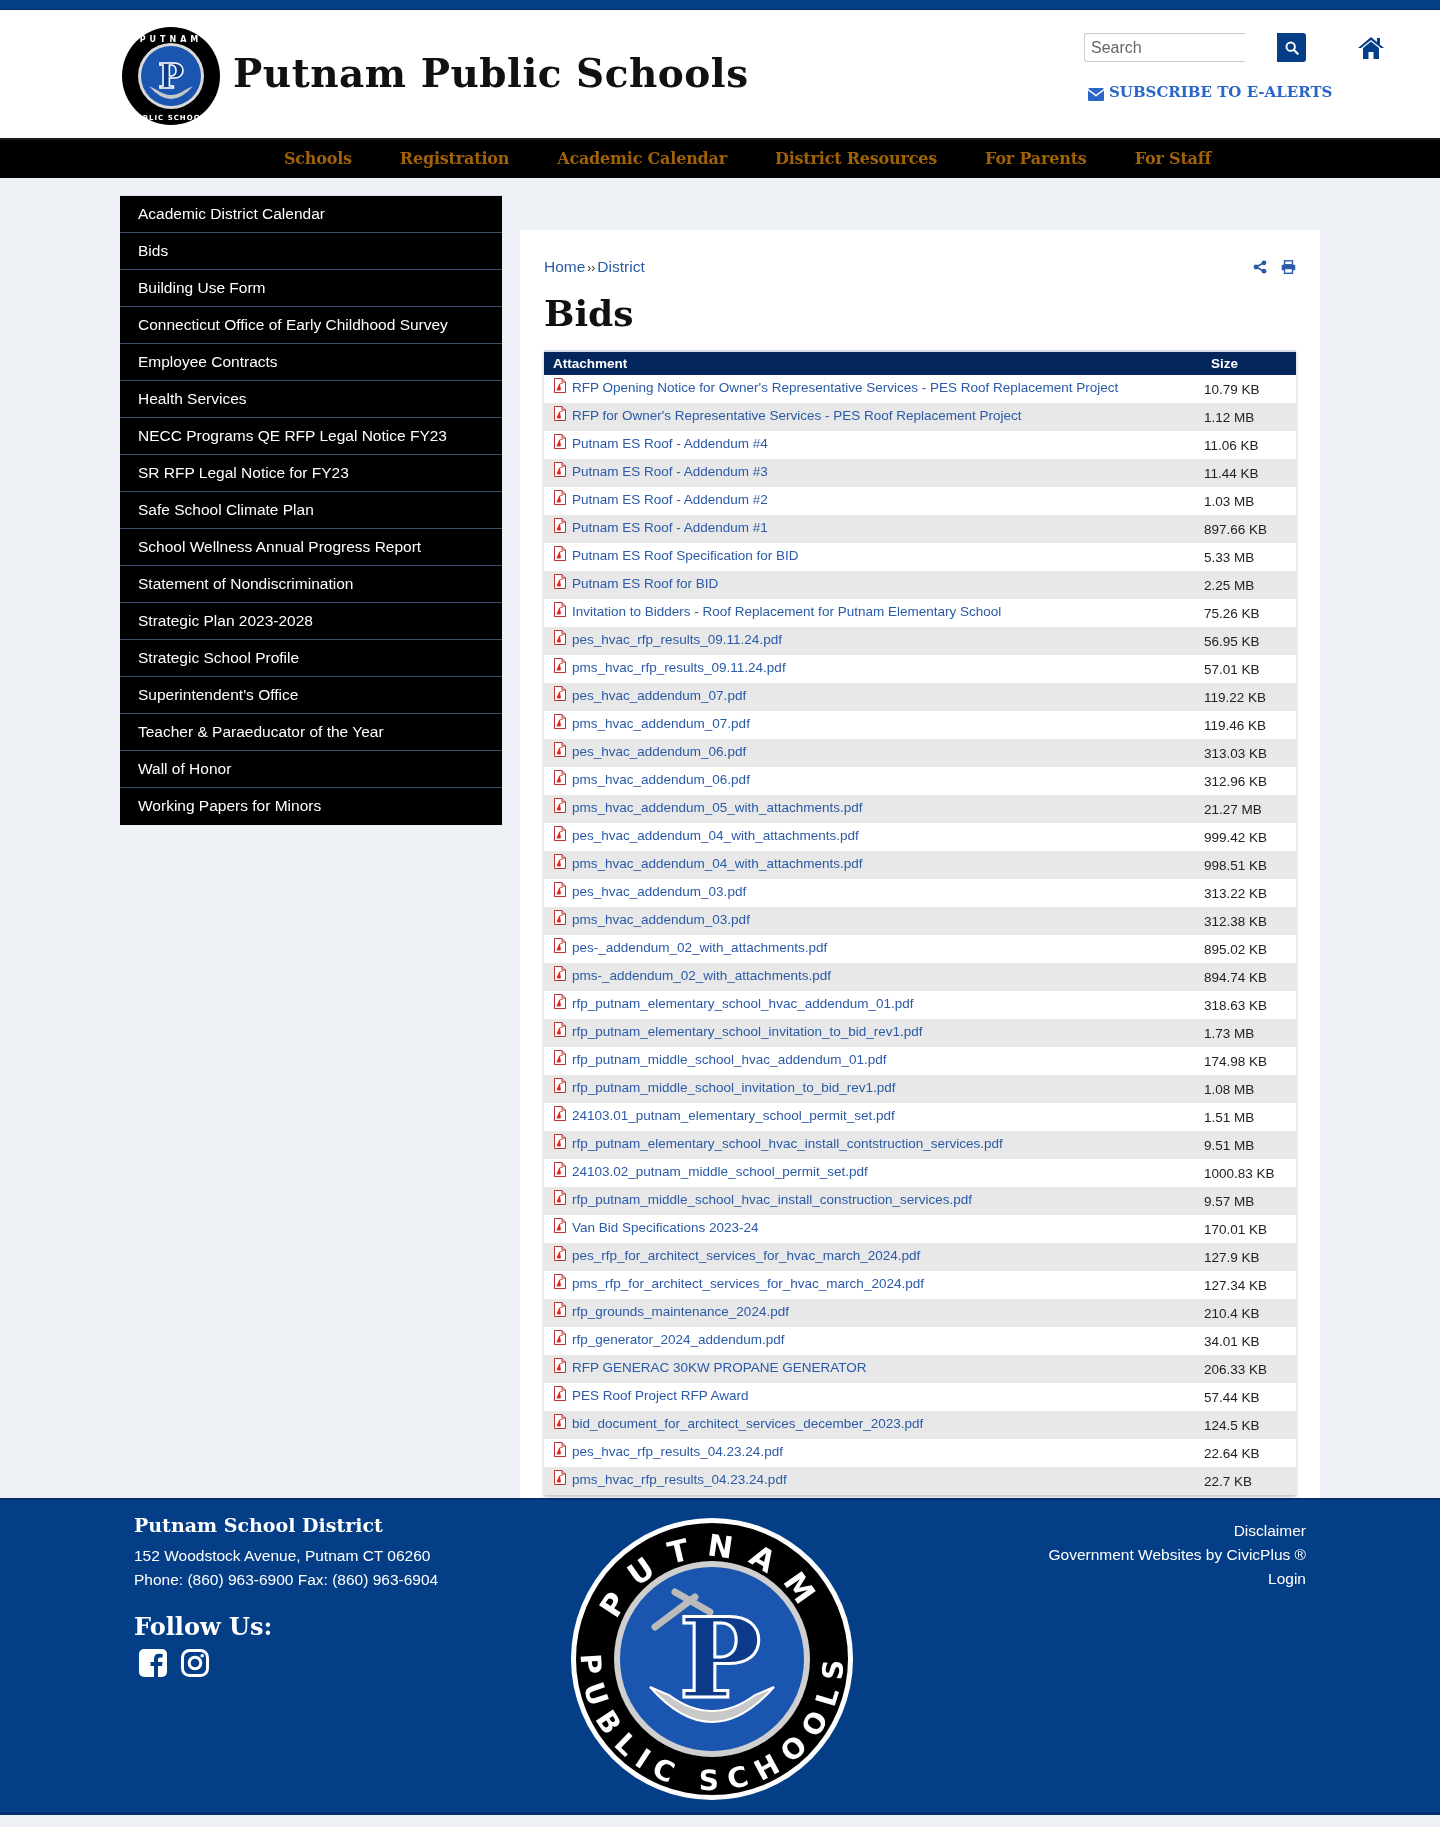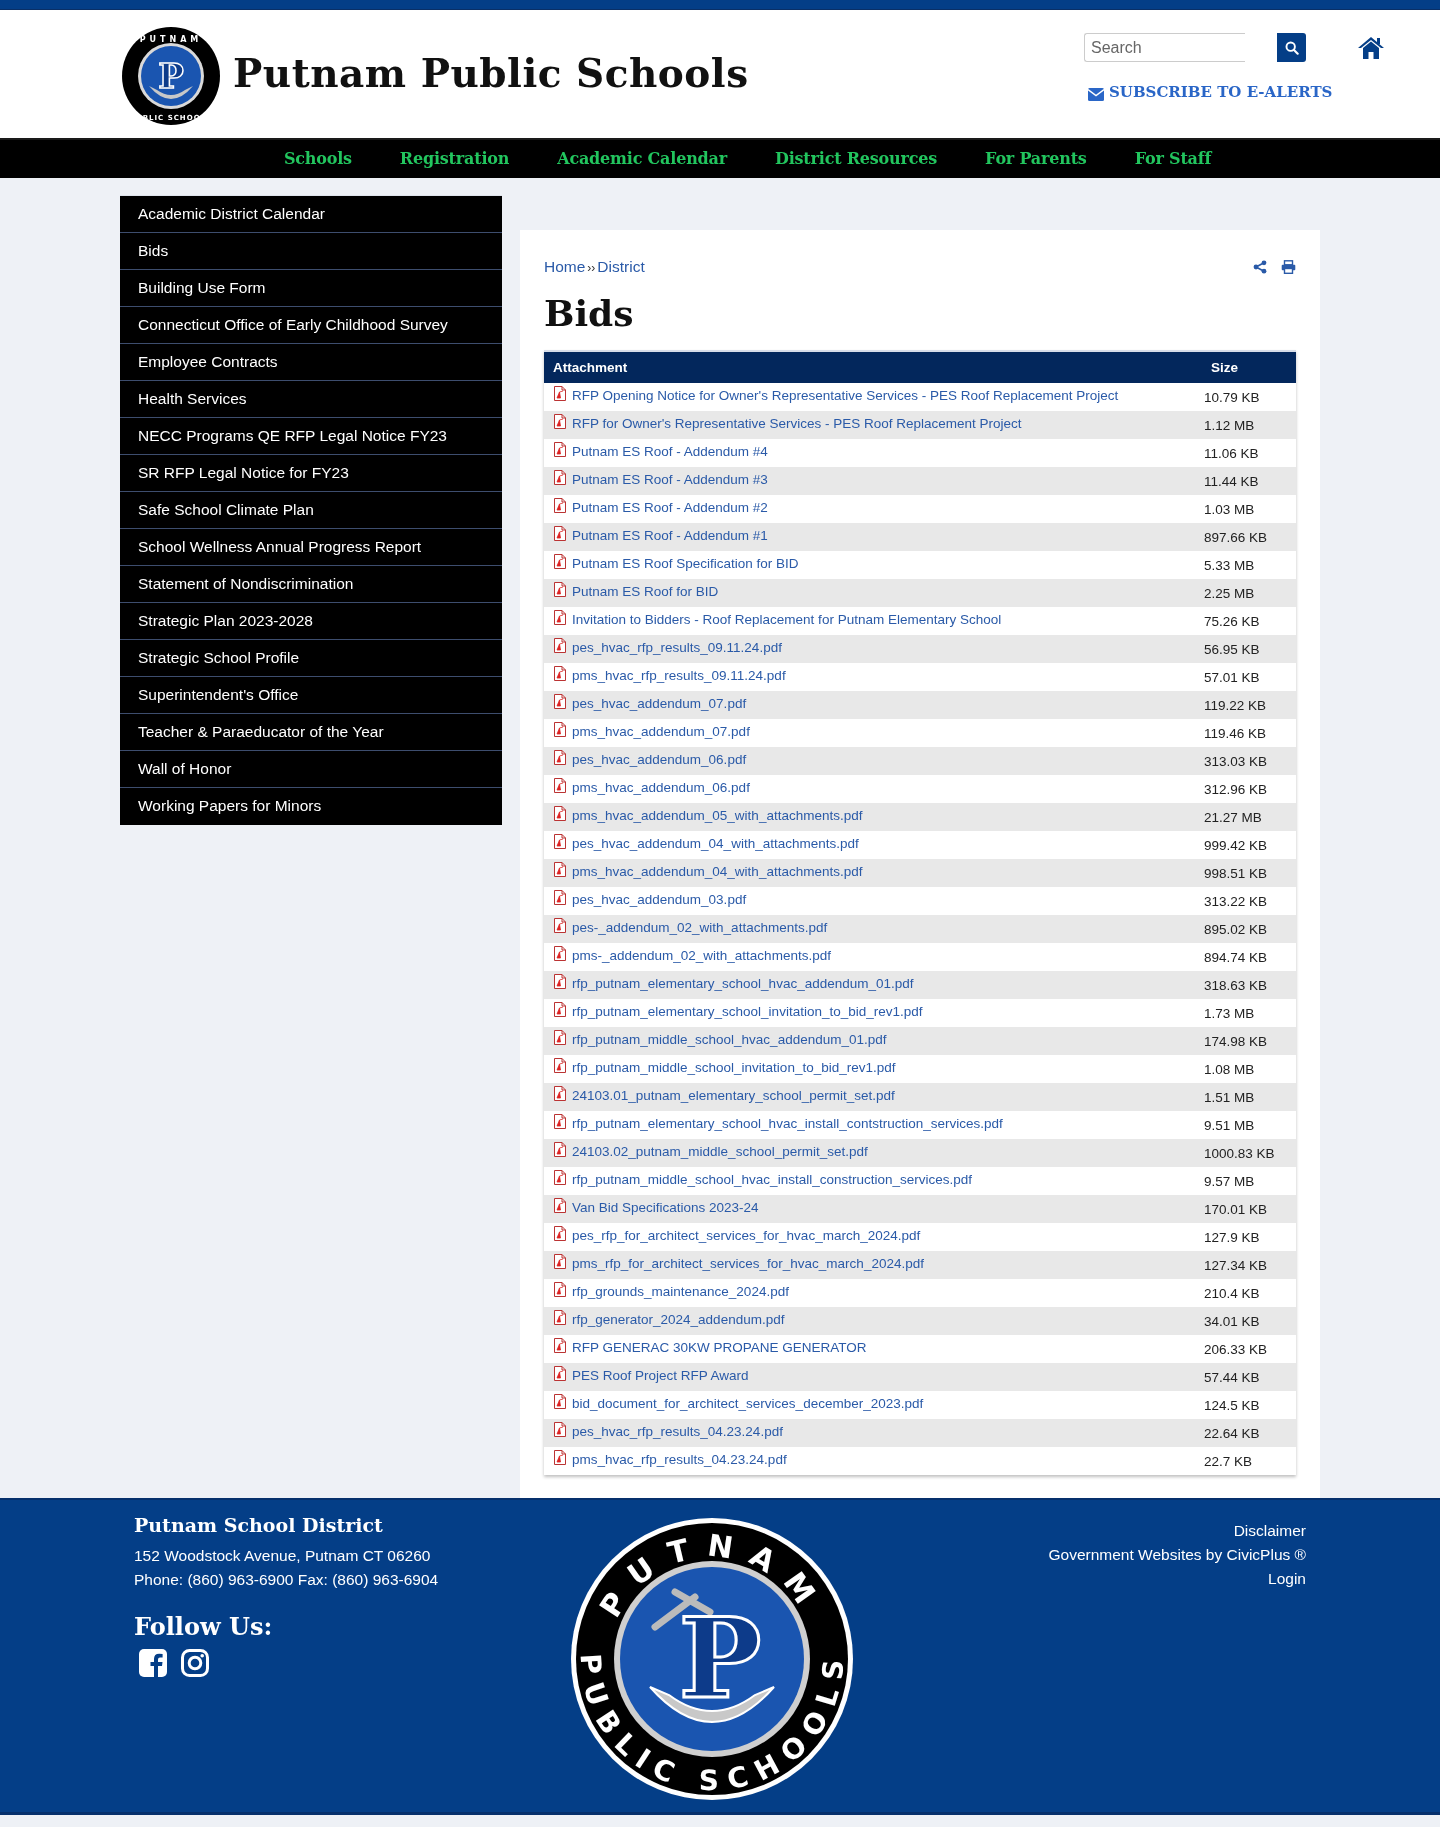--- a/index.html
+++ b/index.html
@@ -67,21 +67,21 @@
 
   .mainnav {
     height: 40px;
     background: #000;
     border-top: 2px solid #1a1a1a;
     display: flex;
     justify-content: center;
     padding-left: 55px;
   }
   .mainnav a {
-    color: #22c55e;
+    color: #a16207;
     font-family: "DejaVu Serif", serif;
     font-weight: bold;
     font-size: 16px;
     line-height: 38px;
     padding: 0 24px;
     letter-spacing: -0.2px;
     text-align: center;
   }
 
   .page {
@@ -134,21 +134,21 @@
     border-collapse: collapse;
     box-shadow: 0 2px 3px rgba(0,0,0,0.25);
   }
   table.attachments thead th {
     background: #03275c;
     color: #fff;
     font-size: 13.5px;
     font-weight: bold;
     text-align: left;
     height: 24px;
-    padding: 8px 9px;
+    padding: 0 9px;
     border-top: 2px solid #d7dde8;
   }
   table.attachments tbody td {
     height: 28px;
     font-size: 13.5px;
     vertical-align: middle;
   }
   table.attachments tbody tr:nth-child(even) td { background: #e8e8e8; }
   table.attachments tbody tr:nth-child(odd) td { background: #fff; }
   td.name-cell { padding-left: 10px; }
@@ -503,20 +503,31 @@
           <tr>
             <td class="name-cell"><a href="#">
                 <svg class="pdf-icon" viewBox="0 0 12 15">
                   <path d="M0.5 0.5 L8 0.5 L11.5 4 L11.5 14.5 L0.5 14.5 Z" fill="#fff" stroke="#b33" stroke-width="1"></path>
                   <path d="M8 0.5 L8 4 L11.5 4" fill="none" stroke="#b33" stroke-width="1"></path>
                   <path d="M3 12 L5.5 6 L6.5 12 Z M5.5 6 L9 5" fill="#d22" stroke="#d22" stroke-width="0.8"></path>
                 </svg>
                 <span>pes_hvac_addendum_03.pdf</span>
               </a></td>
             <td class="size-cell">313.22 KB</td>
+          </tr>
+          <tr>
+            <td class="name-cell"><a href="#">
+                <svg class="pdf-icon" viewBox="0 0 12 15">
+                  <path d="M0.5 0.5 L8 0.5 L11.5 4 L11.5 14.5 L0.5 14.5 Z" fill="#fff" stroke="#b33" stroke-width="1"></path>
+                  <path d="M8 0.5 L8 4 L11.5 4" fill="none" stroke="#b33" stroke-width="1"></path>
+                  <path d="M3 12 L5.5 6 L6.5 12 Z M5.5 6 L9 5" fill="#d22" stroke="#d22" stroke-width="0.8"></path>
+                </svg>
+                <span>pms_hvac_addendum_03.pdf</span>
+              </a></td>
+            <td class="size-cell">312.38 KB</td>
           </tr>
           <tr>
             <td class="name-cell"><a href="#">
                 <svg class="pdf-icon" viewBox="0 0 12 15">
                   <path d="M0.5 0.5 L8 0.5 L11.5 4 L11.5 14.5 L0.5 14.5 Z" fill="#fff" stroke="#b33" stroke-width="1"></path>
                   <path d="M8 0.5 L8 4 L11.5 4" fill="none" stroke="#b33" stroke-width="1"></path>
                   <path d="M3 12 L5.5 6 L6.5 12 Z M5.5 6 L9 5" fill="#d22" stroke="#d22" stroke-width="0.8"></path>
                 </svg>
                 <span>pes-_addendum_02_with_attachments.pdf</span>
               </a></td>

